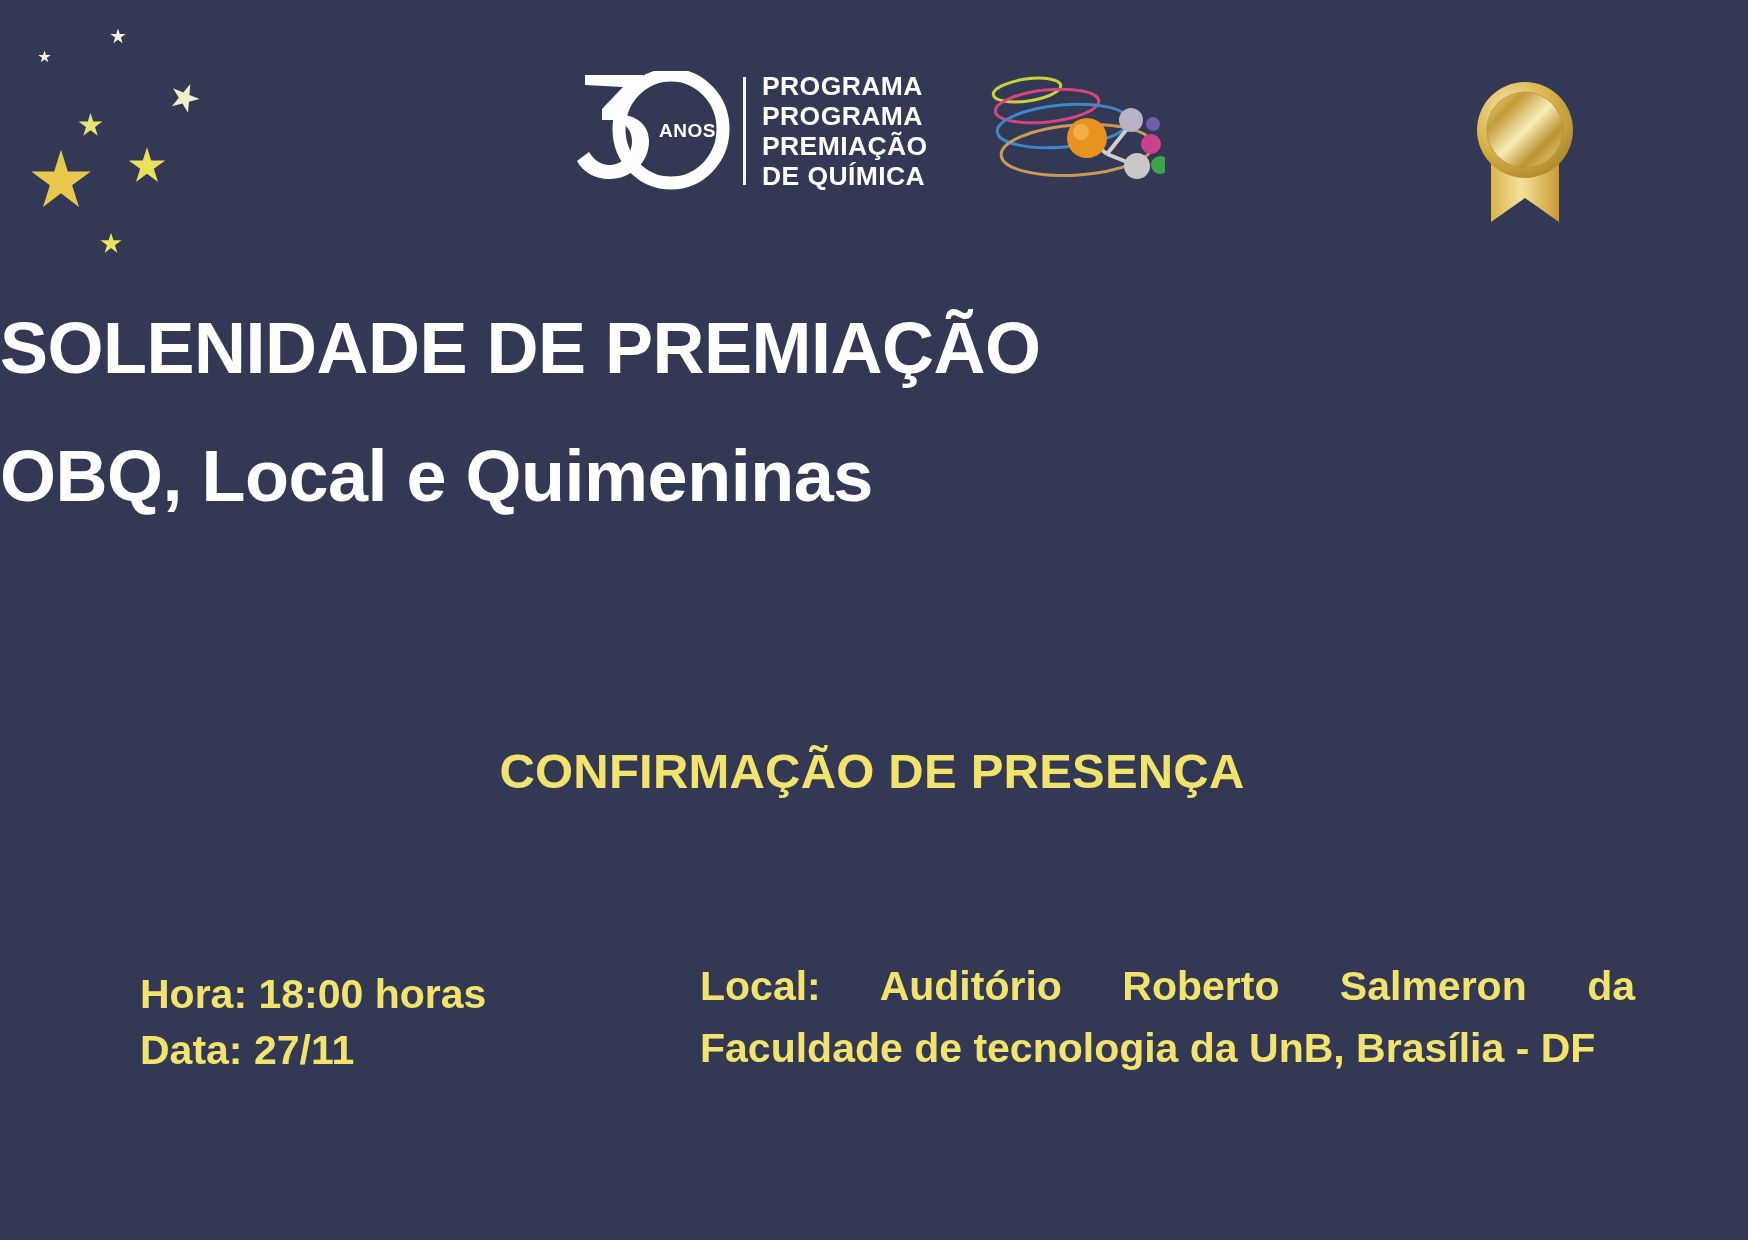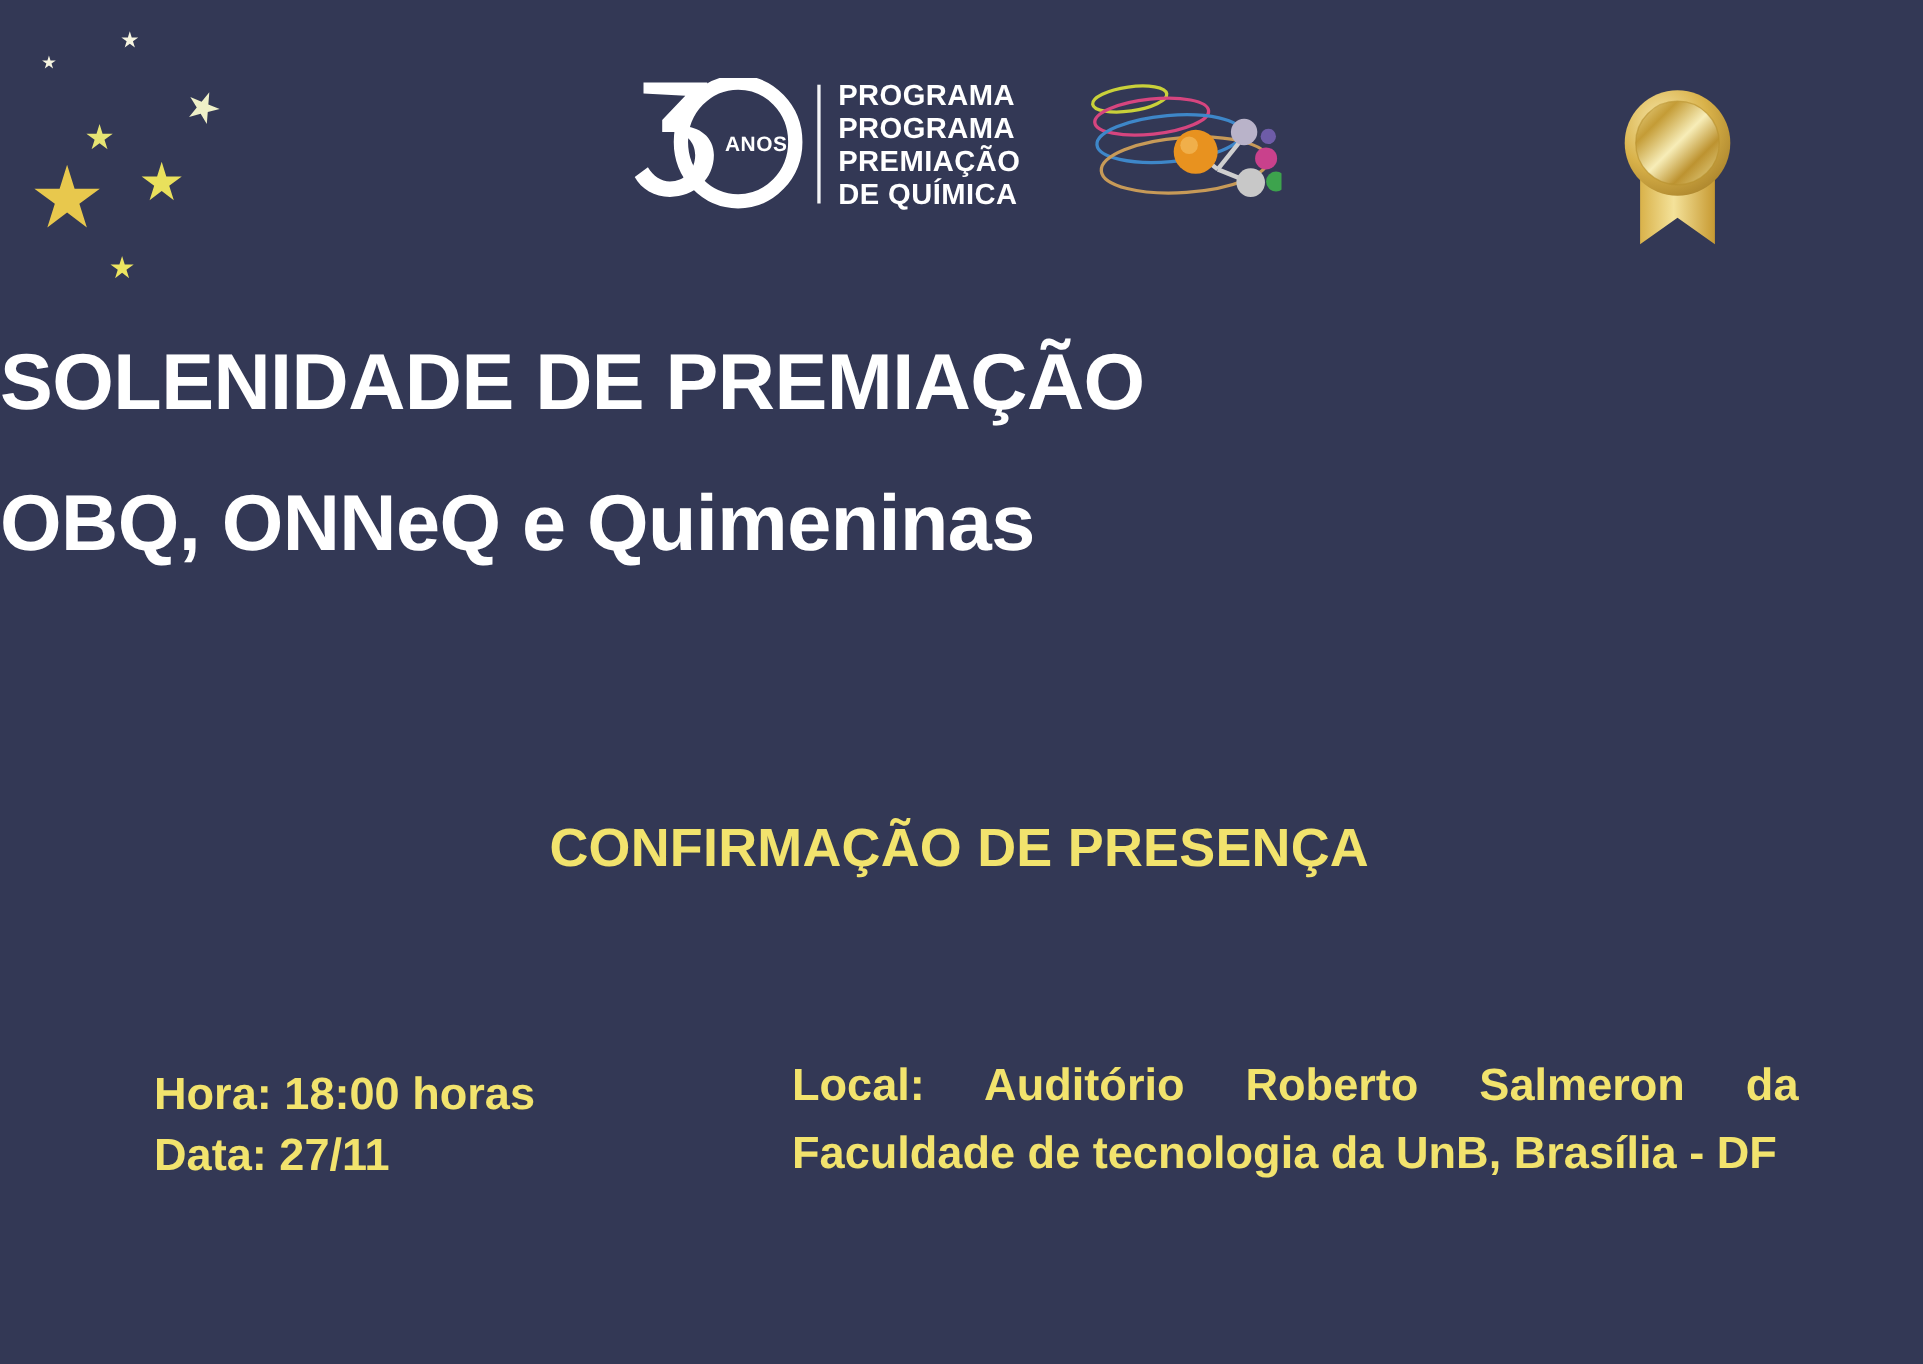--- a/index.html
+++ b/index.html
@@ -146,21 +146,20 @@
     color: #F2E36D;
     font-family: "Liberation Sans", sans-serif;
     font-weight: 700;
     font-size: 41px;
     line-height: 62px;
     text-align: justify;
     text-align-last: left;
   }
   #where-block .loc-text {
     display: block;
-    margin-left: 20px;
   }
 </style>
 </head>
 <body>
 
 <div id="poster">
 
   <div id="stars-layer">
       <svg class="star" viewBox="0 0 100 100" width="16" height="16" style="left: 110px; top: 28px;">
         <polygon points="50,3 61,38 98,38 68,60 79,95 50,73 21,95 32,60 2,38 39,38" fill="#F6F4E0"></polygon>
@@ -251,21 +250,21 @@
       </defs>
       <path d="M26 82 L94 82 L94 152 L60 128 L26 152 Z" fill="url(#ribbonGrad)"></path>
       <circle cx="60" cy="60" r="48" fill="url(#ringGrad)"></circle>
       <circle cx="60" cy="60" r="38" fill="url(#faceGrad)"></circle>
       <circle cx="60" cy="60" r="38" fill="none" stroke="#B8912F" stroke-width="1.2" opacity=".6"></circle>
     </svg>
   </div>
 
   <div id="title-block">
     <div class="title-line">SOLENIDADE DE PREMIAÇÃO</div>
-    <div class="title-line">OBQ, ONNeQ e Quimeninas</div>
+    <div class="title-line">OBQ, Local e Quimeninas</div>
   </div>
 
   <div id="subtitle">CONFIRMAÇÃO DE PRESENÇA</div>
 
   <div id="details">
     <div id="when-block">
       <div>Hora: 18:00 horas</div>
       <div>Data: 27/11</div>
     </div>
     <div id="where-block">

